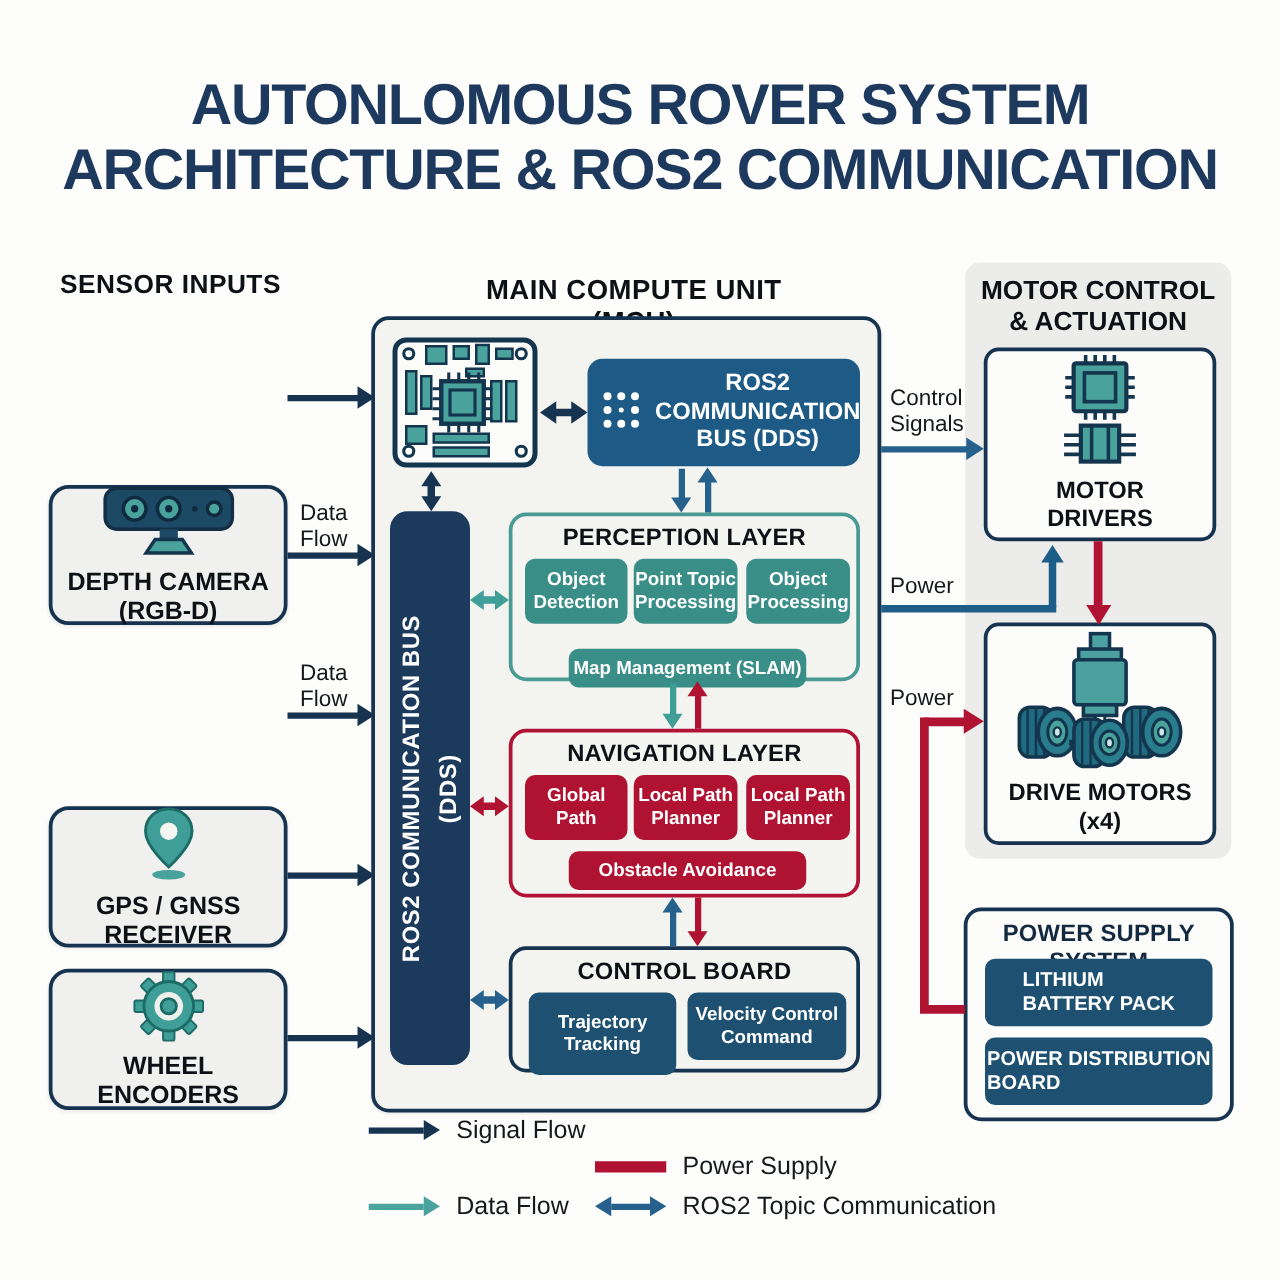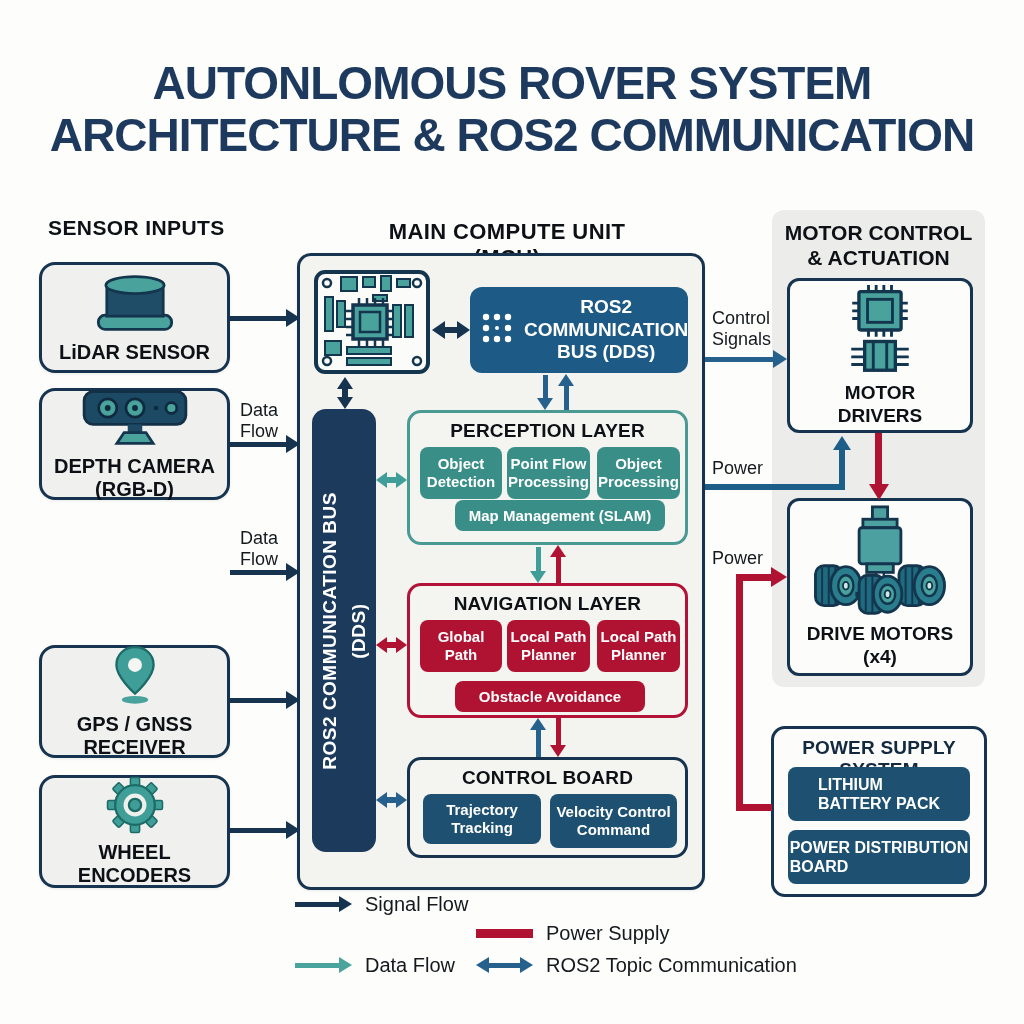--- a/index.html
+++ b/index.html
@@ -59,30 +59,20 @@
 </head>
 <body>
 
 <div id="stage">
 
   <div class="abs title-line" style="top:56px">AUTONLOMOUS ROVER SYSTEM</div>
   <div class="abs title-line" style="top:108px">ARCHITECTURE &amp; ROS2 COMMUNICATION</div>
 
   <div class="abs sec-head" style="left:48px;top:216px">SENSOR INPUTS</div>
 
-  <div class="abs sensor-box" style="top:262px;height:111px">
-    <span>
-      <svg width="88" height="62" viewBox="0 0 90 66">
-        <rect x="6" y="46" width="78" height="15" rx="7" fill="#49a29c" stroke="#14354e" stroke-width="3"></rect>
-        <rect x="15" y="14" width="60" height="33" fill="#1f4d68" stroke="#14354e" stroke-width="3"></rect>
-        <ellipse cx="45" cy="14" rx="31" ry="9" fill="#49a29c" stroke="#14354e" stroke-width="3"></ellipse>
-      </svg>
-    </span>
-    <div class="sensor-label pre">LiDAR SENSOR</div>
-  </div>
 
   <div class="abs sensor-box" style="top:388px;height:112px">
     <span>
       <svg width="116" height="60" viewBox="0 0 120 66">
         <rect x="4" y="4" width="112" height="36" rx="10" fill="#1c4964" stroke="#122f46" stroke-width="3"></rect>
         <circle cx="30" cy="22" r="10" fill="#49a29c" stroke="#0f2a3e" stroke-width="3"></circle>
         <circle cx="30" cy="22" r="3.2" fill="#0f2a3e"></circle>
         <circle cx="60" cy="22" r="10" fill="#49a29c" stroke="#0f2a3e" stroke-width="3"></circle>
         <circle cx="60" cy="22" r="3.2" fill="#0f2a3e"></circle>
         <circle cx="83" cy="22" r="2.5" fill="#0f2a3e"></circle>
@@ -228,41 +218,41 @@
 
   <div class="abs busbar">
     <span class="pre">ROS2 COMMUNICATION BUS
 (DDS)</span>
   </div>
 
   <div class="abs layer" style="top:410px;height:135px;border:3px solid var(--teal-border)">
     <div class="layer-title">PERCEPTION LAYER</div>
     <div class="mod pre" style="left:10px;top:34px;width:82px;height:52px;background:var(--teal-mod)">Object
 Detection</div>
-    <div class="mod pre" style="left:97px;top:34px;width:83px;height:52px;background:var(--teal-mod)">Point Flow
+    <div class="mod pre" style="left:97px;top:34px;width:83px;height:52px;background:var(--teal-mod)">Point Topic
 Processing</div>
     <div class="mod pre" style="left:187px;top:34px;width:83px;height:52px;background:var(--teal-mod)">Object
 Processing</div>
-    <div class="mod pre" style="left:45px;top:87px;width:210px;height:31px;background:var(--teal-mod)">Map Management (SLAM)</div>
+    <div class="mod pre" style="left:45px;top:106px;width:190px;height:31px;background:var(--teal-mod)">Map Management (SLAM)</div>
   </div>
 
   <div class="abs layer" style="top:583px;height:135px;border:3px solid var(--red-border)">
     <div class="layer-title">NAVIGATION LAYER</div>
     <div class="mod pre" style="left:10px;top:34px;width:82px;height:52px;background:var(--red)">Global
 Path</div>
     <div class="mod pre" style="left:97px;top:34px;width:83px;height:52px;background:var(--red)">Local Path
 Planner</div>
     <div class="mod pre" style="left:187px;top:34px;width:83px;height:52px;background:var(--red)">Local Path
 Planner</div>
     <div class="mod pre" style="left:45px;top:95px;width:190px;height:31px;background:var(--red)">Obstacle Avoidance</div>
   </div>
 
   <div class="abs layer" style="top:757px;height:101px;border:3px solid var(--navy)">
     <div class="layer-title">CONTROL BOARD</div>
-    <div class="mod pre" style="left:13px;top:34px;width:118px;height:50px;background:var(--ctrl)">Trajectory
+    <div class="mod pre" style="left:13px;top:34px;width:118px;height:66px;background:var(--ctrl)">Trajectory
 Tracking</div>
     <div class="mod pre" style="left:140px;top:34px;width:127px;height:54px;background:var(--ctrl)">Velocity Control
 Command</div>
   </div>
 
   <div>
     <div class="vl" style="left:543px;top:375px;width:5px;height:24px;background:var(--steel-arrow)"></div>
     <div class="tri" style="left:537px;top:398px;border-left:8px solid transparent;border-right:8px solid transparent;border-top:12px solid var(--steel-arrow)"></div>
     <div class="tri" style="left:558px;top:374px;border-left:8px solid transparent;border-right:8px solid transparent;border-bottom:12px solid var(--steel-arrow)"></div>
     <div class="vl" style="left:564px;top:385px;width:5px;height:25px;background:var(--steel-arrow)"></div>

